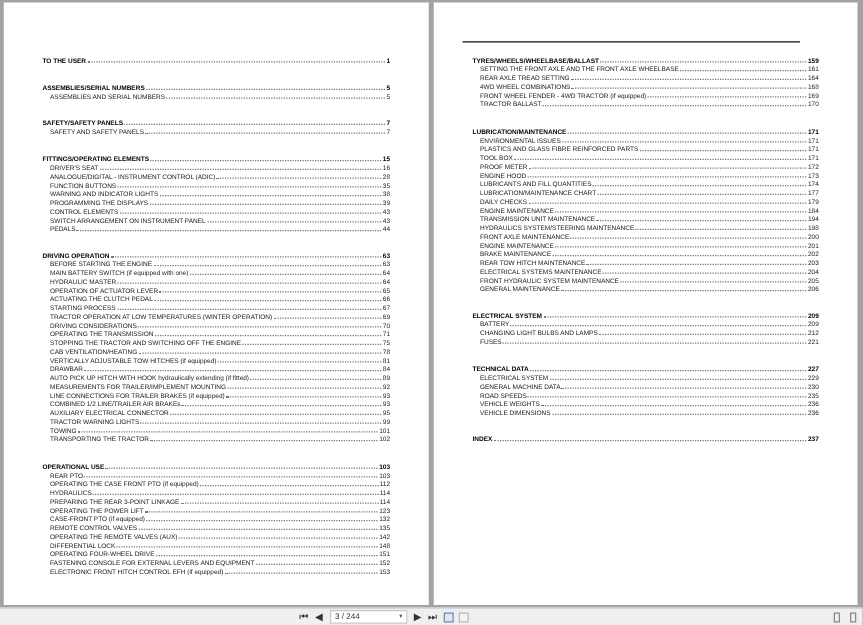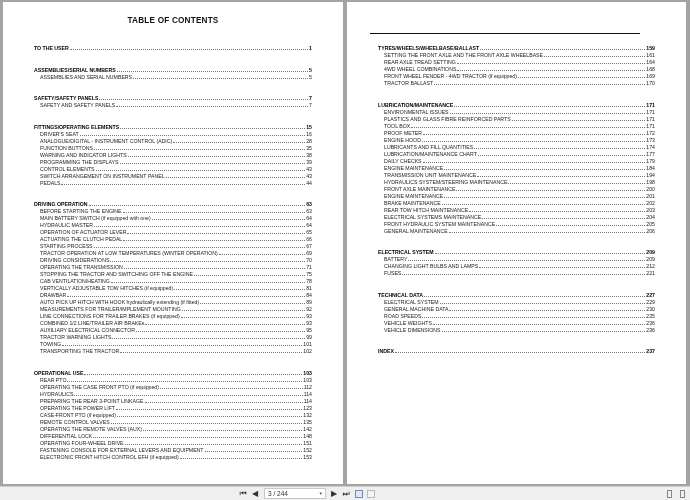--- a/index.html
+++ b/index.html
@@ -24,21 +24,20 @@
   .tb-btn { position: absolute; top: 2px; height: 10px; font-size: 8px; line-height: 10px; color: #333; text-align: center; cursor: pointer; }
   .page-box { position: absolute; left: 264px; top: 1px; width: 62px; height: 11px; background: #fff; border: 1px solid #c8c8c8; font-size: 6.5px; line-height: 9px; padding-left: 3px; color: #333; }
   .page-box .dd { position: absolute; right: 3px; top: 0; font-size: 5px; color: #555; }
   .layout-icon { position: absolute; top: 3px; width: 5px; height: 8px; border: 1px solid #888; }
 </style>
 </head>
 <body>
 
 <div class="viewport">
   <div class="page left">
-    <div class="toc-title">TABLE OF CONTENTS</div>
     <div class="toc">
         <div class="section">
           <div class="entry head">
             <span class="lbl">TO THE USER</span>
             <span class="dots"></span>
             <span class="pg">1</span>
           </div>
         </div>
         <div class="section">
           <div class="entry head">

